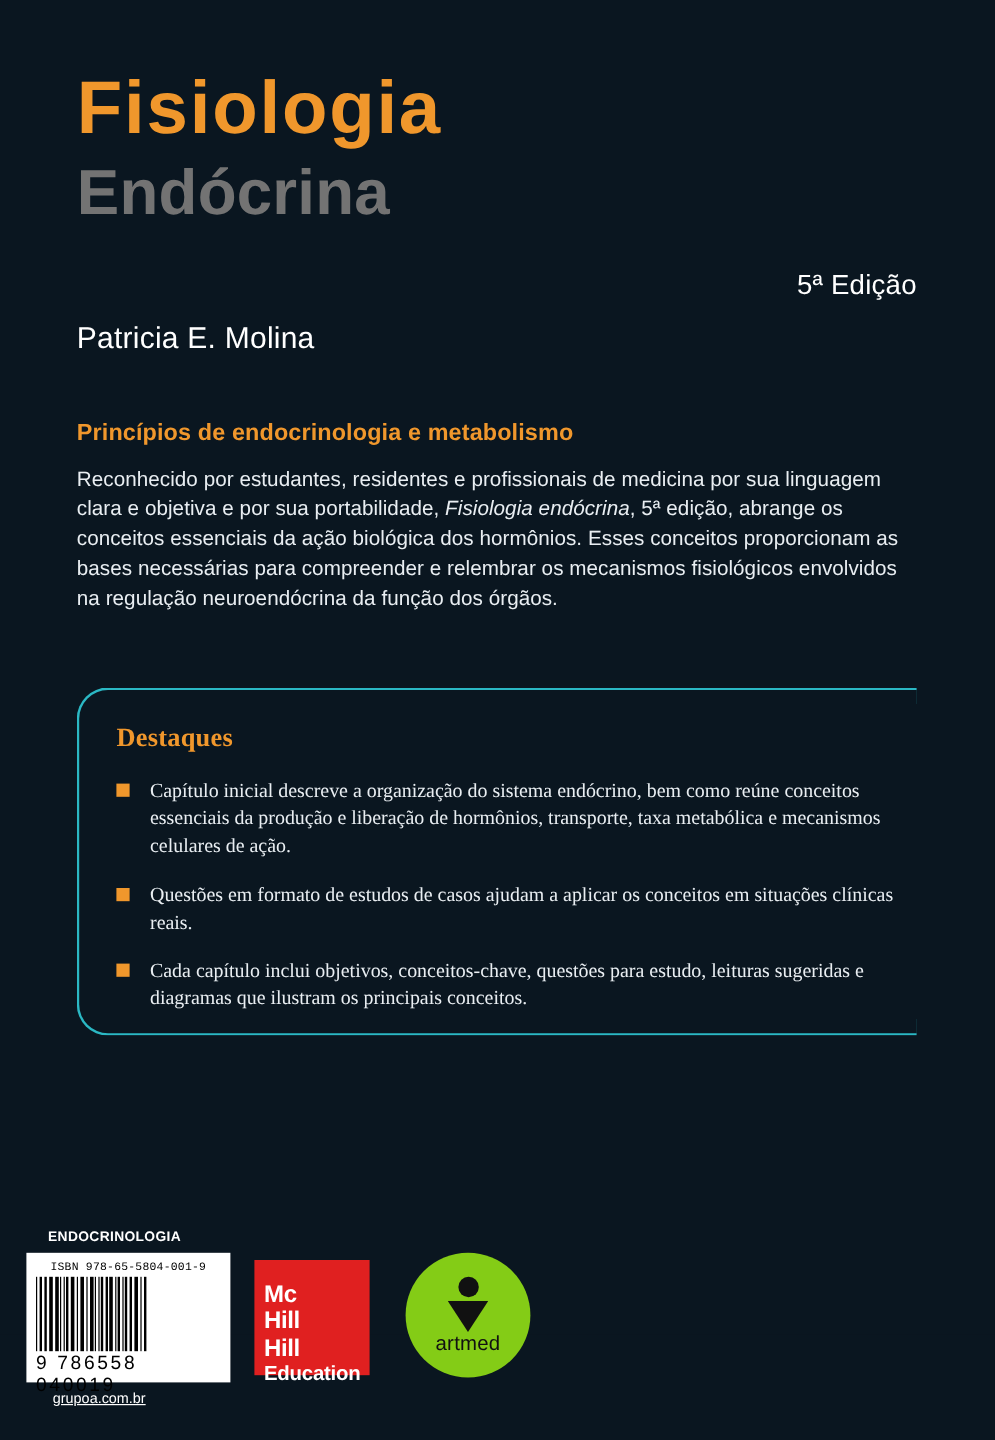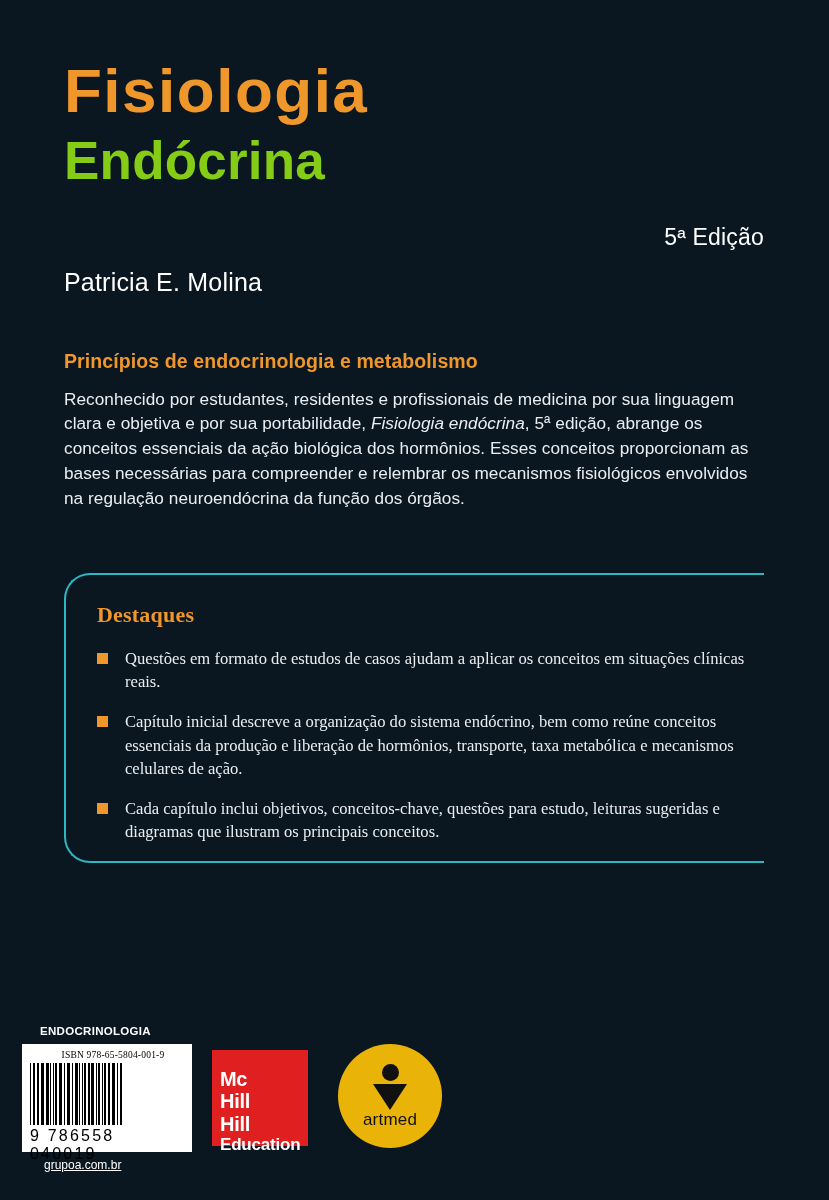--- a/index.html
+++ b/index.html
@@ -27,21 +27,21 @@
   .title-main {
     font-size: 62px;
     font-weight: 700;
     color: #f0972c;
     letter-spacing: 1.5px;
     line-height: 1.05;
   }
   .title-sub {
     font-size: 53px;
     font-weight: 700;
-    color: #84cc16;
+    color: #737373;
     letter-spacing: 0.2px;
     line-height: 1.12;
     margin-top: 8px;
   }
   .edition {
     font-size: 23px;
     color: #ffffff;
     font-weight: 400;
     margin-top: 34px;
     letter-spacing: 0.2px;
@@ -154,25 +154,24 @@
     left: 22px;
     top: 34px;
     width: 170px;
     height: 108px;
     background: #ffffff;
     padding: 6px 8px 4px 8px;
   }
   .isbn-text {
     font-size: 9.5px;
     color: #000;
-    font-family: Liberation Serif, serif;
+    font-family: Liberation Mono, monospace;
     letter-spacing: 0.2px;
     margin-bottom: 3px;
     padding-left: 12px;
-    text-align: center;
   }
   .bars {
     height: 62px;
     width: 100%;
     display: flex;
     align-items: stretch;
     gap: 0;
   }
   .bars span { display: block; background: #000; height: 100%; }
   .bars span.sp { background: transparent; }
@@ -208,21 +207,21 @@
   }
   .mgh .edu { font-size: 17px; letter-spacing: -0.2px; }
 
   .artmed {
     position: absolute;
     left: 338px;
     top: 34px;
     width: 104px;
     height: 104px;
     border-radius: 50%;
-    background: #eab308;
+    background: #84cc16;
   }
   .artmed .figure {
     position: absolute;
     left: 50%;
     top: 20px;
     transform: translateX(-50%);
     width: 34px;
   }
   .artmed .head {
     width: 17px; height: 17px; border-radius: 50%;
@@ -260,25 +259,25 @@
       <span>Princípios de endocrinologia e metabolismo</span><br>
     </div>
     <div class="lead-body"><span>Reconhecido por estudantes, residentes e profissionais de medicina por sua linguagem clara e objetiva e por sua portabilidade, </span><i>Fisiologia endócrina</i><span>, 5ª edição, abrange os conceitos essenciais da ação biológica dos hormônios. Esses conceitos proporcionam as bases necessárias para compreender e relembrar os mecanismos fisiológicos envolvidos na regulação neuroendócrina da função dos órgãos.</span></div>
   </div>
 
   <div class="highlights">
     <div class="hl-title">Destaques</div>
     <ul class="hl-list">
       <li class="hl-item">
         <span class="bullet"></span>
-        <span>Questões em formato de estudos de casos ajudam a aplicar os conceitos em situações clínicas reais.</span>
+        <span>Capítulo inicial descreve a organização do sistema endócrino, bem como reúne conceitos essenciais da produção e liberação de hormônios, transporte, taxa metabólica e mecanismos celulares de ação.</span>
       </li>
       <li class="hl-item">
         <span class="bullet"></span>
-        <span>Capítulo inicial descreve a organização do sistema endócrino, bem como reúne conceitos essenciais da produção e liberação de hormônios, transporte, taxa metabólica e mecanismos celulares de ação.</span>
+        <span>Questões em formato de estudos de casos ajudam a aplicar os conceitos em situações clínicas reais.</span>
       </li>
       <li class="hl-item">
         <span class="bullet"></span>
         <span>Cada capítulo inclui objetivos, conceitos-chave, questões para estudo, leituras sugeridas e diagramas que ilustram os principais conceitos.</span>
       </li>
     </ul>
   </div>
 
   <div class="footer">
 

